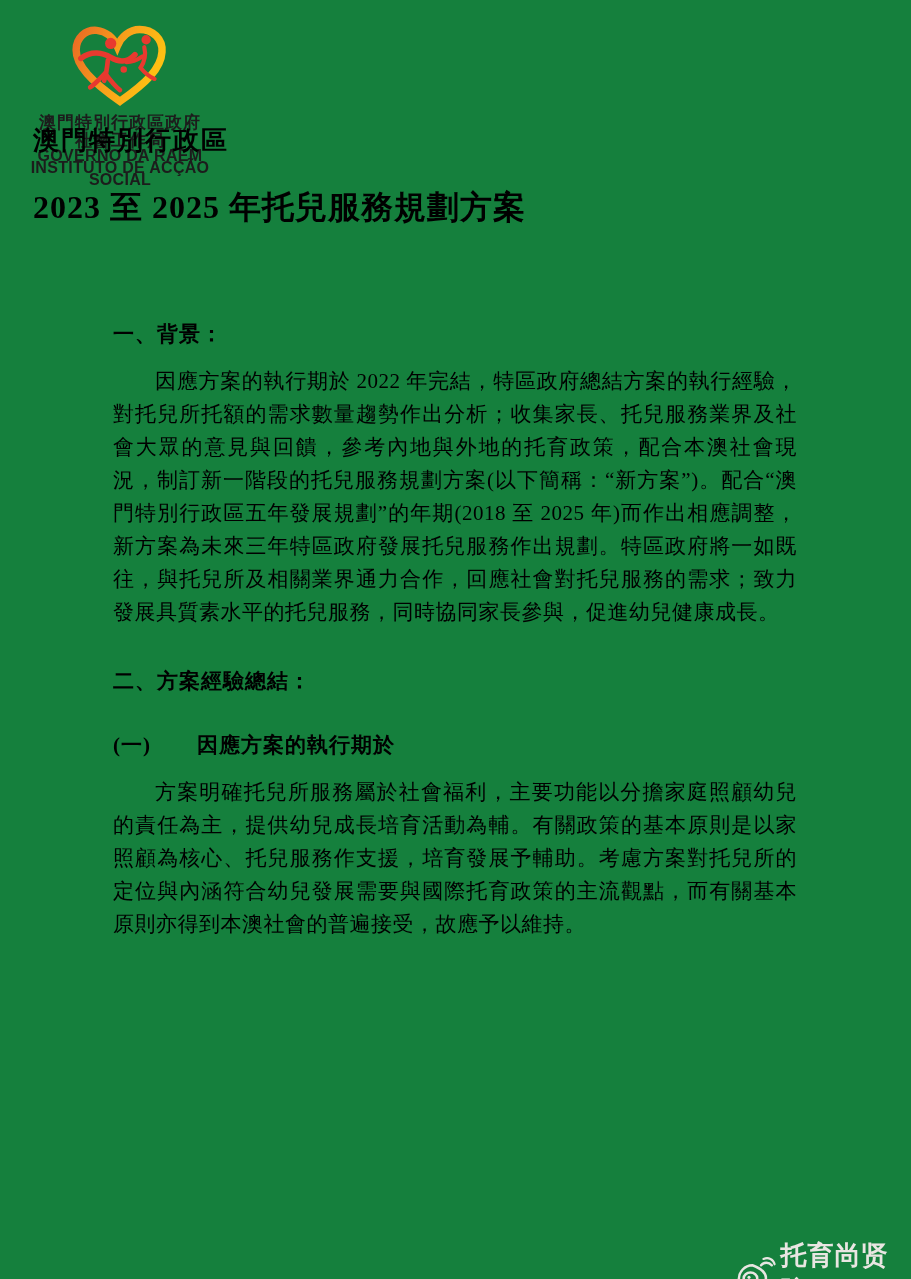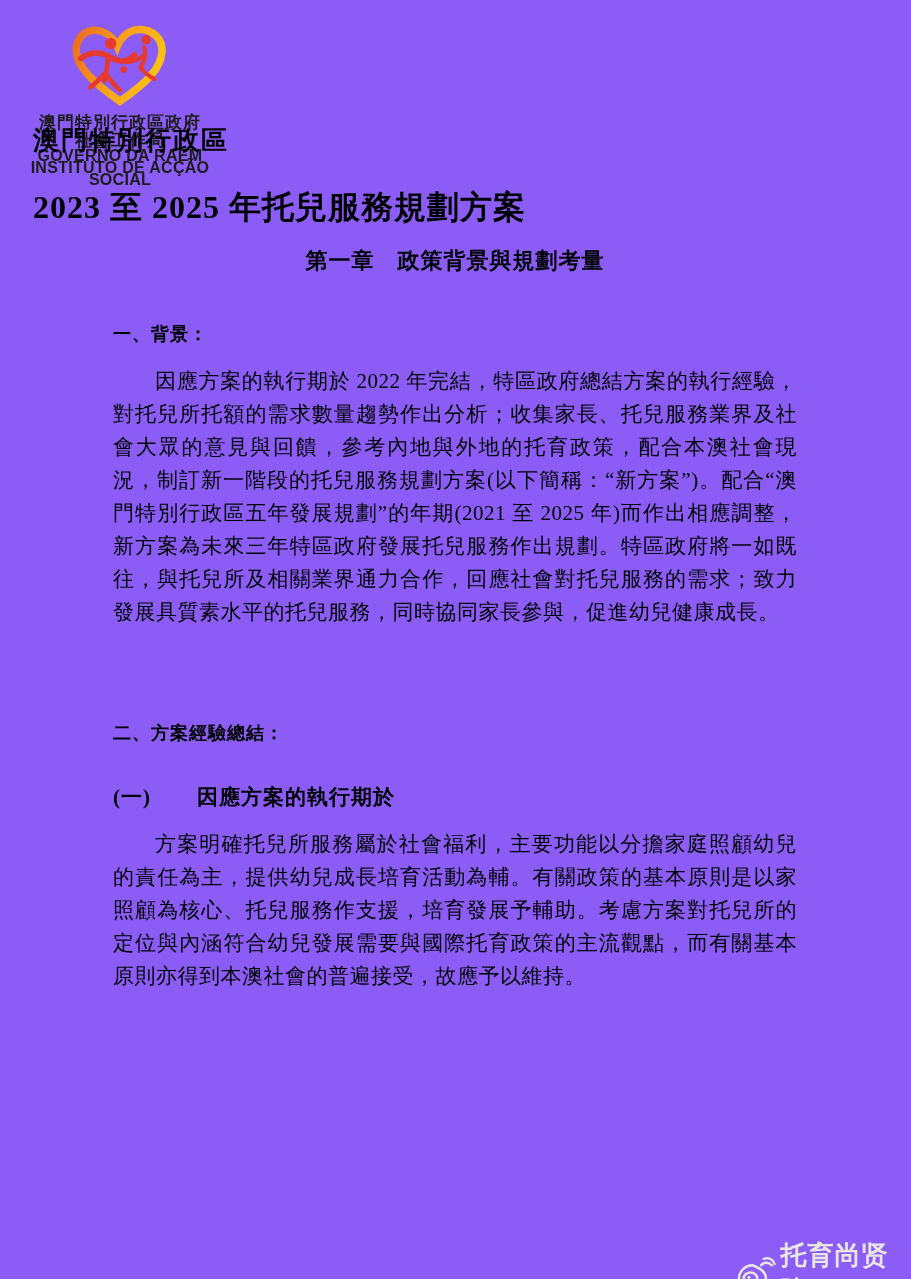--- a/index.html
+++ b/index.html
@@ -1,17 +1,17 @@
 <!DOCTYPE html>
 <html lang="zh-Hant"><head>
 <meta charset="utf-8">
 <style>
   html,body { margin:0; padding:0; background:#ffffff; }
   .page {
-    position:relative; width:911px; height:1279px; background:#8b5cf6;
+    position:relative; width:911px; height:1279px; background:#15803d;
     font-family:"Liberation Serif","DejaVu Serif",serif; color:#000;
     overflow:hidden;
   }
 
   
   .logo-block { position:absolute; top:18px; left:28px; width:184px; text-align:center; }
   .logo-heart { display:block; margin:0 auto 4px auto; }
   .org-zh {
     font-family:"Liberation Sans","DejaVu Sans",sans-serif;
     font-weight:bold; font-size:17px; line-height:18px; letter-spacing:1px; color:#1c1c1c;
@@ -33,23 +33,23 @@
     position:absolute; top:246px; left:113px; width:684px; text-align:center;
     font-size:22px; font-weight:bold; letter-spacing:1px; line-height:30px;
   }
 
   
   .body-text {
     position:absolute; top:318px; left:113px; width:684px;
     font-size:21px; line-height:33px; letter-spacing:0.5px;
     text-align:justify;
   }
-  .sec-heading { font-size:18px; font-weight:bold; margin:0; letter-spacing:1px; }
+  .sec-heading { font-size:21px; font-weight:bold; margin:0; letter-spacing:1px; }
   .body-text p { margin:14px 0 0 0; text-indent:2em; }
-  .sec2 { margin-top:88px; }
+  .sec2 { margin-top:36px; }
   .subsec { margin-top:31px; display:flex; font-weight:bold; font-size:21px; letter-spacing:1px; }
   .subsec .subsec-num { width:84px; flex:0 0 84px; }
 
   
   .watermark {
     position:absolute; top:1238px; left:735px;
     display:flex; align-items:center; gap:5px;
     font-family:"Liberation Sans","DejaVu Sans",sans-serif;
     font-weight:bold; font-size:26px; letter-spacing:1px;
     color:#e9e6e2; user-select:none;
@@ -87,26 +87,25 @@
     <div class="org-zh">社會工作局</div>
     <div class="org-pt">GOVERNO DA RAEM</div>
     <div class="org-pt">INSTITUTO DE ACÇÃO SOCIAL</div>
   </div>
 
   <div class="title-block">
     <div class="title1">澳門特別行政區</div>
     <div class="title2">2023 至 2025 年托兒服務規劃方案</div>
   </div>
 
-  <div class="chapter">第一章　政策背景與規劃考量</div>
 
   <div class="body-text">
 
     <h2 class="sec-heading">一、背景：</h2>
-    <p>因應方案的執行期於 2022 年完結，特區政府總結方案的執行經驗，對托兒所托額的需求數量趨勢作出分析；收集家長、托兒服務業界及社會大眾的意見與回饋，參考內地與外地的托育政策，配合本澳社會現況，制訂新一階段的托兒服務規劃方案(以下簡稱：“新方案”)。配合“澳門特別行政區五年發展規劃”的年期(2021 至 2025 年)而作出相應調整，新方案為未來三年特區政府發展托兒服務作出規劃。特區政府將一如既往，與托兒所及相關業界通力合作，回應社會對托兒服務的需求；致力發展具質素水平的托兒服務，同時協同家長參與，促進幼兒健康成長。</p>
+    <p>因應方案的執行期於 2022 年完結，特區政府總結方案的執行經驗，對托兒所托額的需求數量趨勢作出分析；收集家長、托兒服務業界及社會大眾的意見與回饋，參考內地與外地的托育政策，配合本澳社會現況，制訂新一階段的托兒服務規劃方案(以下簡稱：“新方案”)。配合“澳門特別行政區五年發展規劃”的年期(2018 至 2025 年)而作出相應調整，新方案為未來三年特區政府發展托兒服務作出規劃。特區政府將一如既往，與托兒所及相關業界通力合作，回應社會對托兒服務的需求；致力發展具質素水平的托兒服務，同時協同家長參與，促進幼兒健康成長。</p>
 
     <h2 class="sec-heading sec2">二、方案經驗總結：</h2>
 
     <div class="subsec">
       <span class="subsec-num">(一)</span>
       <span>因應方案的執行期於</span>
     </div>
     <p>方案明確托兒所服務屬於社會福利，主要功能以分擔家庭照顧幼兒的責任為主，提供幼兒成長培育活動為輔。有關政策的基本原則是以家照顧為核心、托兒服務作支援，培育發展予輔助。考慮方案對托兒所的定位與內涵符合幼兒發展需要與國際托育政策的主流觀點，而有關基本原則亦得到本澳社會的普遍接受，故應予以維持。</p>
 
   </div>

